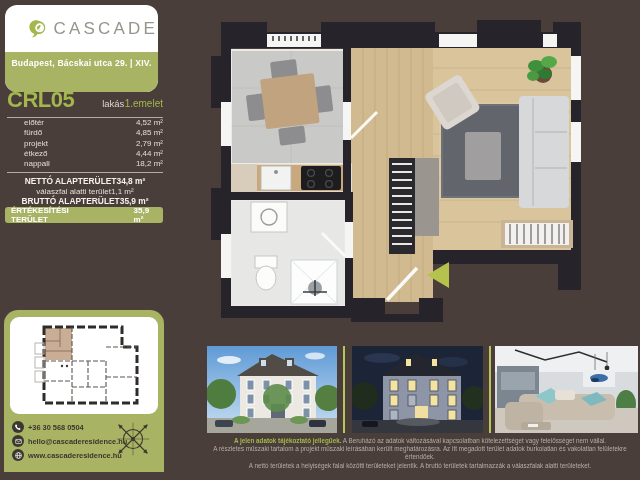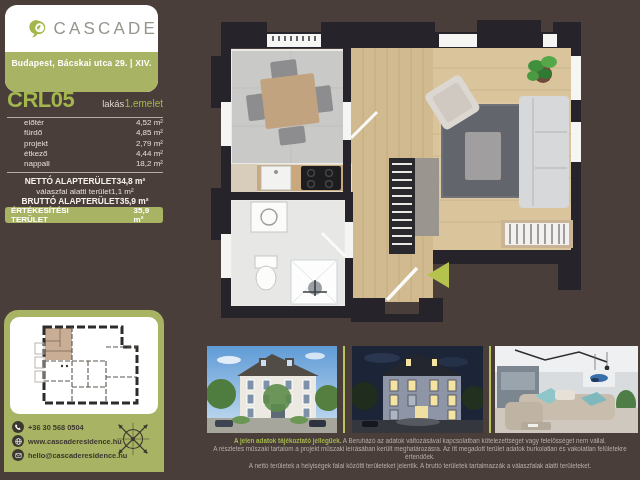--- a/index.html
+++ b/index.html
@@ -146,36 +146,36 @@
       <div class="contact-row">
         <span class="icon-badge">
           <svg width="8" height="8" viewBox="0 0 14 14">
               <path d="M3.6 2.4 l2.2 2.2 -1.1 1.7 c.6 1.3 1.7 2.4 3 3 l1.7 -1.1 2.2 2.2 c-.7 1.5 -2.2 2 -3.7 1.4 C5.5 10.8 3.2 8.5 2.2 6.1 1.6 4.6 2.1 3.1 3.6 2.4 Z" fill="#fff"></path>
             </svg>
         </span>
         <span>+36 30 568 0504</span>
       </div>
       <div class="contact-row">
         <span class="icon-badge">
+          <svg width="9" height="9" viewBox="0 0 14 14">
+              <rect x="2.6" y="3.8" width="8.8" height="6.4" rx=".8" fill="none" stroke="#fff" stroke-width="1"></rect>
+              <polyline points="3,4.4 7,7.6 11,4.4" fill="none" stroke="#fff" stroke-width="1"></polyline>
+            </svg>
+        </span>
+        <span>hello@cascaderesidence.hu</span>
+      </div>
+      <div class="contact-row">
+        <span class="icon-badge">
           <svg width="9" height="9" viewBox="0 0 14 14" fill="none" stroke="#fff" stroke-width="1">
               <circle cx="7" cy="7" r="4.6"></circle>
               <ellipse cx="7" cy="7" rx="2" ry="4.6"></ellipse>
               <line x1="2.4" y1="7" x2="11.6" y2="7"></line>
             </svg>
         </span>
         <span>www.cascaderesidence.hu</span>
-      </div>
-      <div class="contact-row">
-        <span class="icon-badge">
-          <svg width="9" height="9" viewBox="0 0 14 14">
-              <rect x="2.6" y="3.8" width="8.8" height="6.4" rx=".8" fill="none" stroke="#fff" stroke-width="1"></rect>
-              <polyline points="3,4.4 7,7.6 11,4.4" fill="none" stroke="#fff" stroke-width="1"></polyline>
-            </svg>
-        </span>
-        <span>hello@cascaderesidence.hu</span>
       </div>
     </div>
 
     <svg class="compass" width="46" height="46" viewBox="0 0 48 48">
       <g stroke="#3d382f" fill="none">
         <circle cx="24" cy="24" r="10" stroke-width="1.1"></circle>
         <line x1="9" y1="9" x2="39" y2="39" stroke-width="1.4"></line>
         <line x1="39" y1="9" x2="9" y2="39" stroke-width="1.4"></line>
         <line x1="24" y1="7" x2="24" y2="41" stroke-width=".5"></line>
         <line x1="7" y1="24" x2="41" y2="24" stroke-width=".5"></line>

